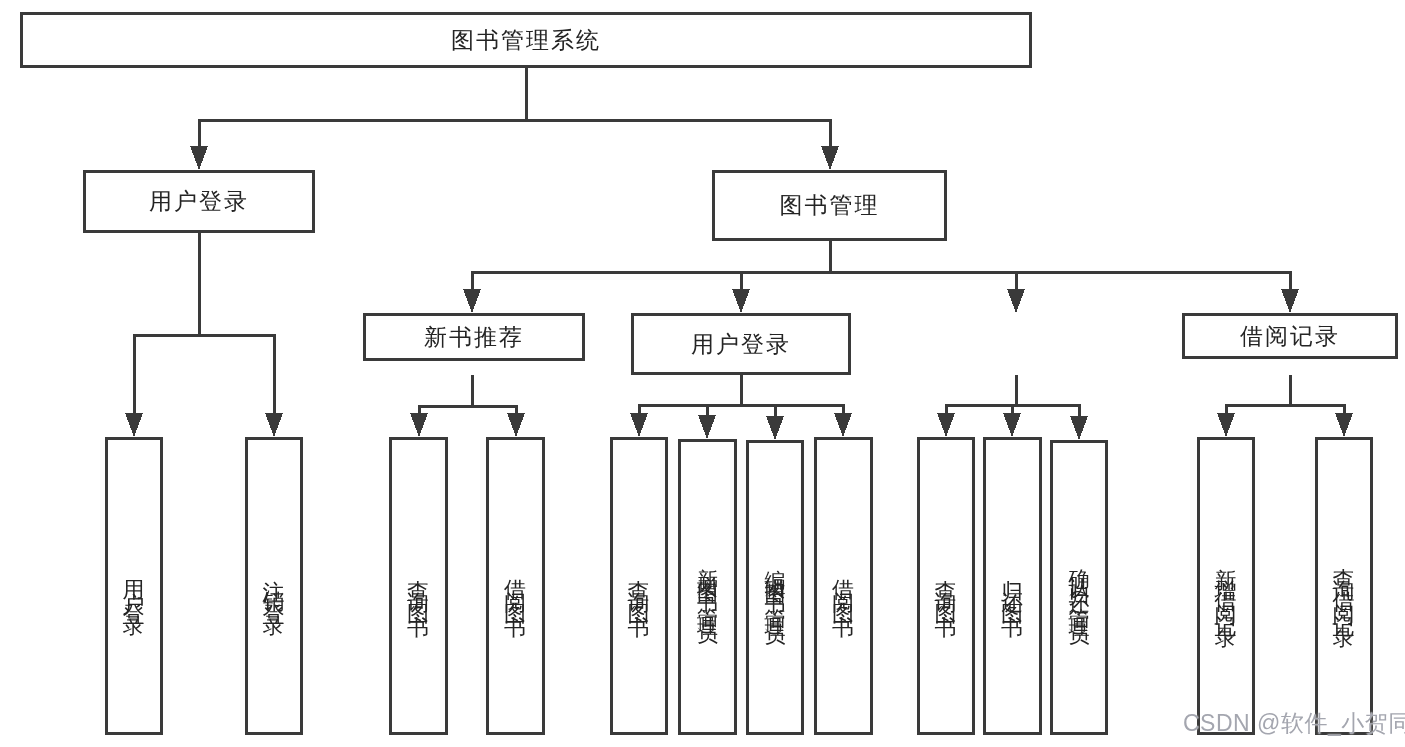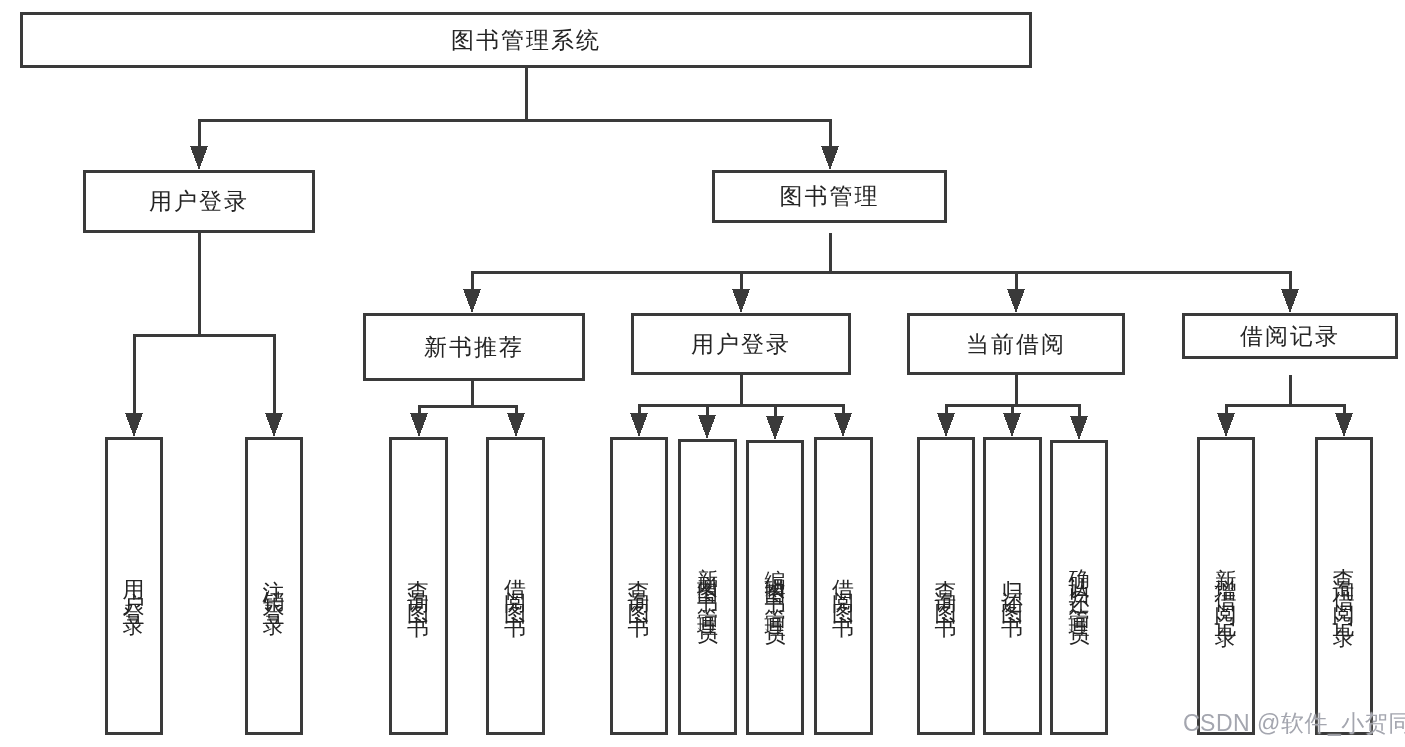--- a/index.html
+++ b/index.html
@@ -88,32 +88,29 @@
       <polygon points="1335,413 1353,413 1344,437" fill="#3a3a3a"></polygon>
     </svg>
 
   <div class="hnode" style="left:20px;top:12px;width:1012px;height:56px">
     <span>图书管理系统</span>
   </div>
 
   <div class="hnode" style="left:83px;top:170px;width:232px;height:63px">
     <span>用户登录</span>
   </div>
-  <div class="hnode" style="left:712px;top:170px;width:235px;height:53px">
+  <div class="hnode" style="left:712px;top:170px;width:235px;height:71px">
     <span>图书管理</span>
   </div>
 
-  <div class="hnode" style="left:363px;top:313px;width:222px;height:68px">
+  <div class="hnode" style="left:363px;top:313px;width:222px;height:48px">
     <span>新书推荐</span>
   </div>
   <div class="hnode" style="left:631px;top:313px;width:220px;height:62px">
     <span>用户登录</span>
-  </div>
-  <div class="hnode" style="left:907px;top:313px;width:218px;height:62px">
-    <span>当前借阅</span>
   </div>
   <div class="hnode" style="left:1182px;top:313px;width:216px;height:46px">
     <span>借阅记录</span>
   </div>
 
   <div class="vnode" style="left:105px;top:437px;width:58px;height:298px">
     <span>用户登录</span>
   </div>
   <div class="vnode" style="left:245px;top:437px;width:58px;height:298px">
     <span>注销登录</span>

